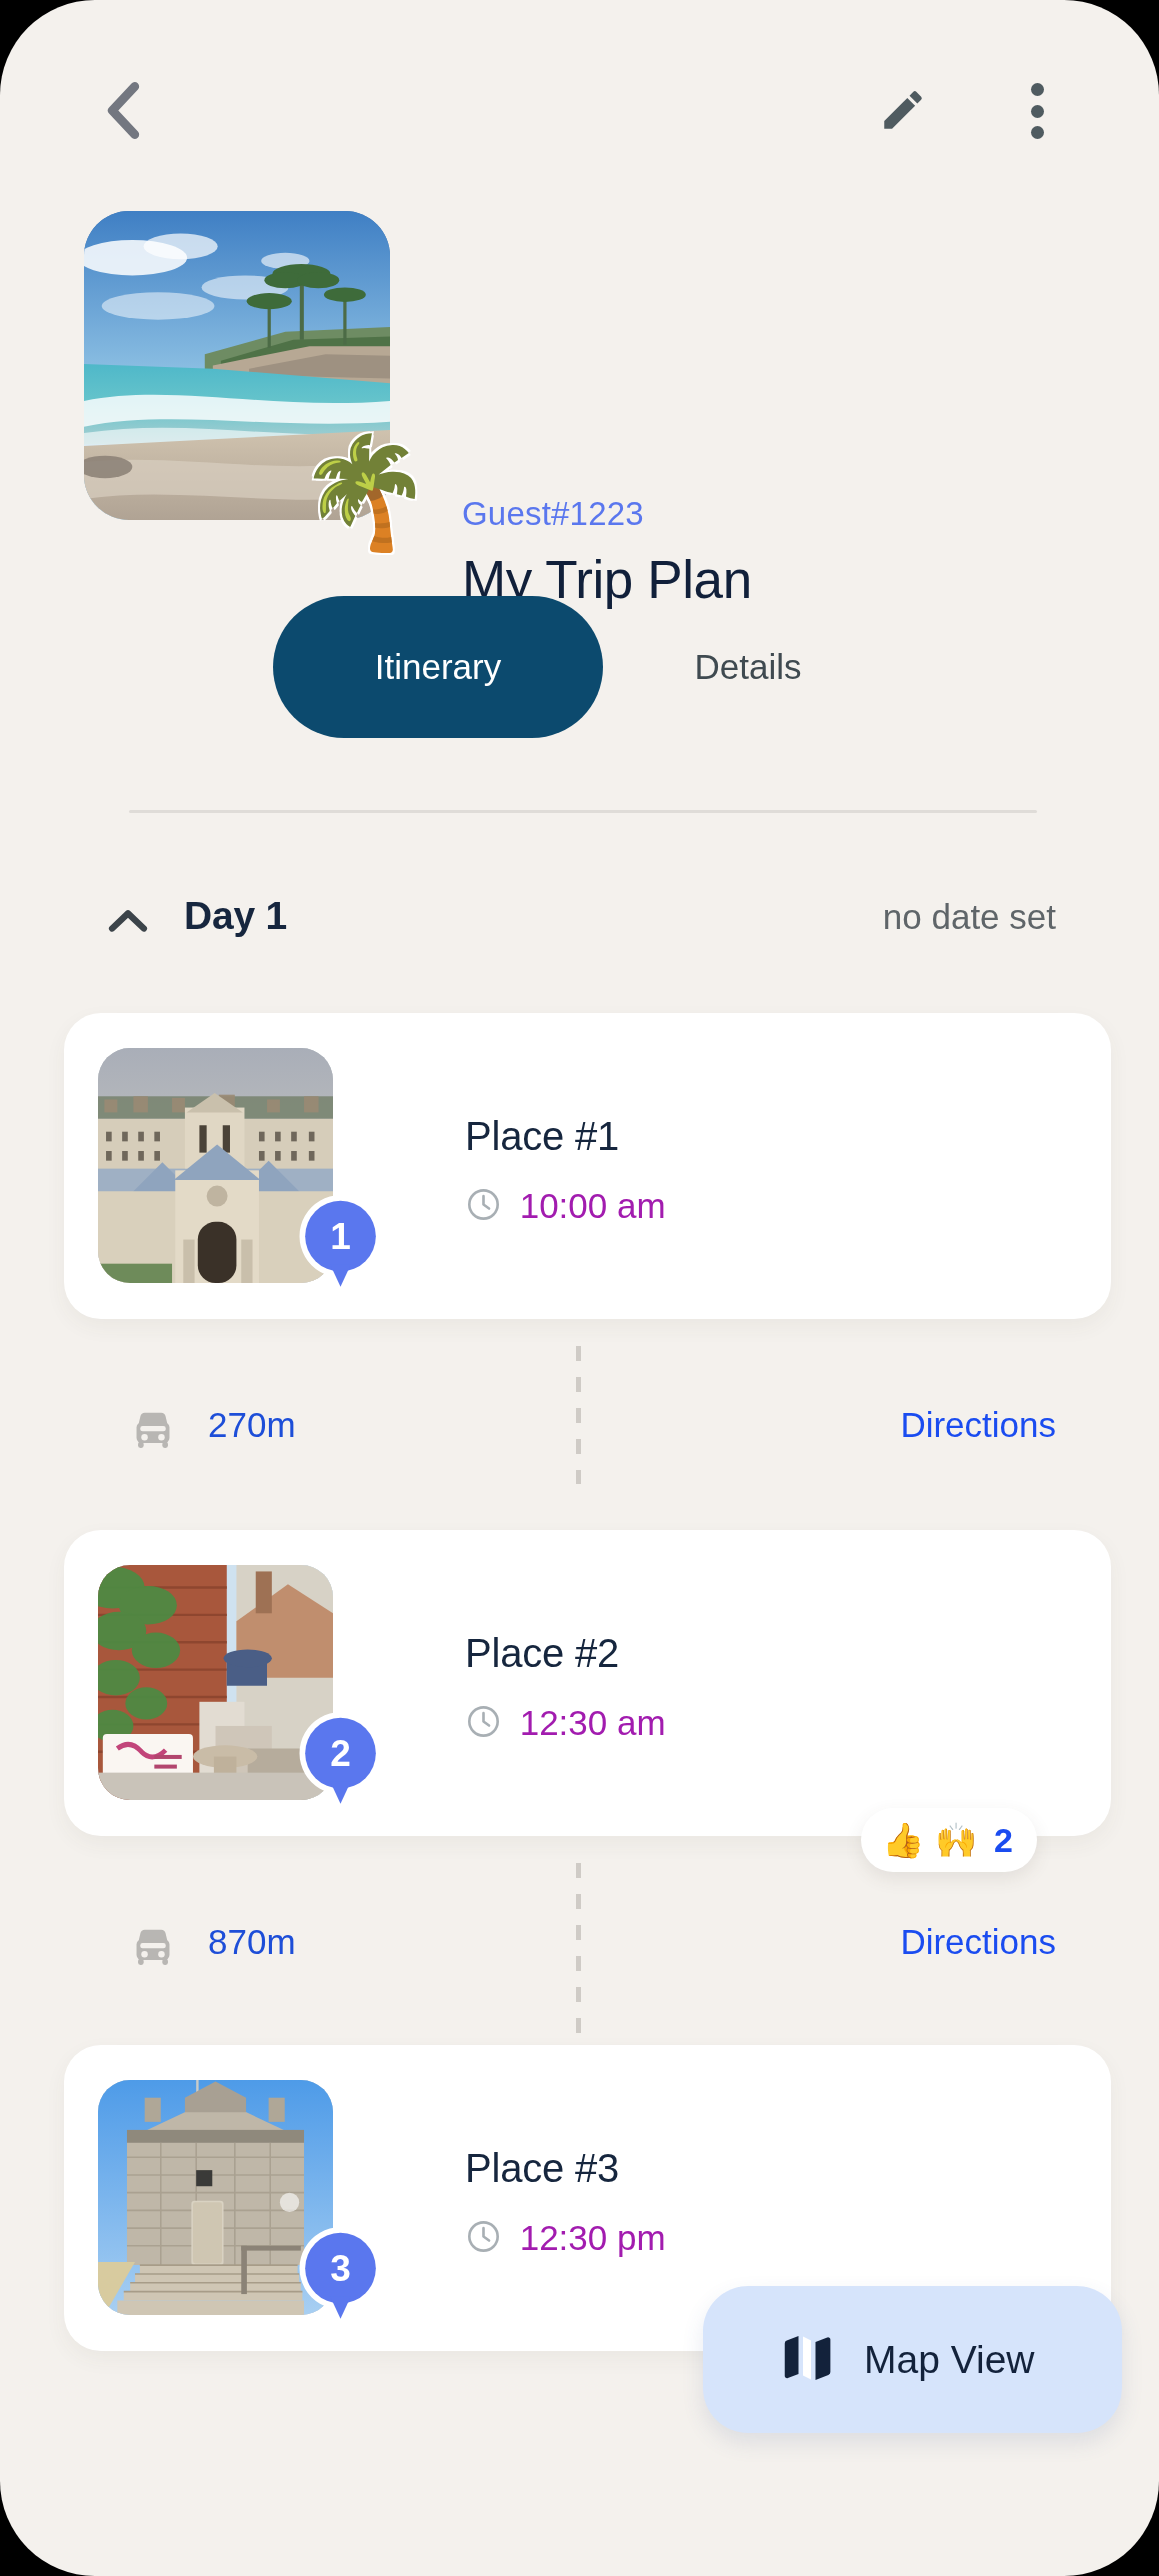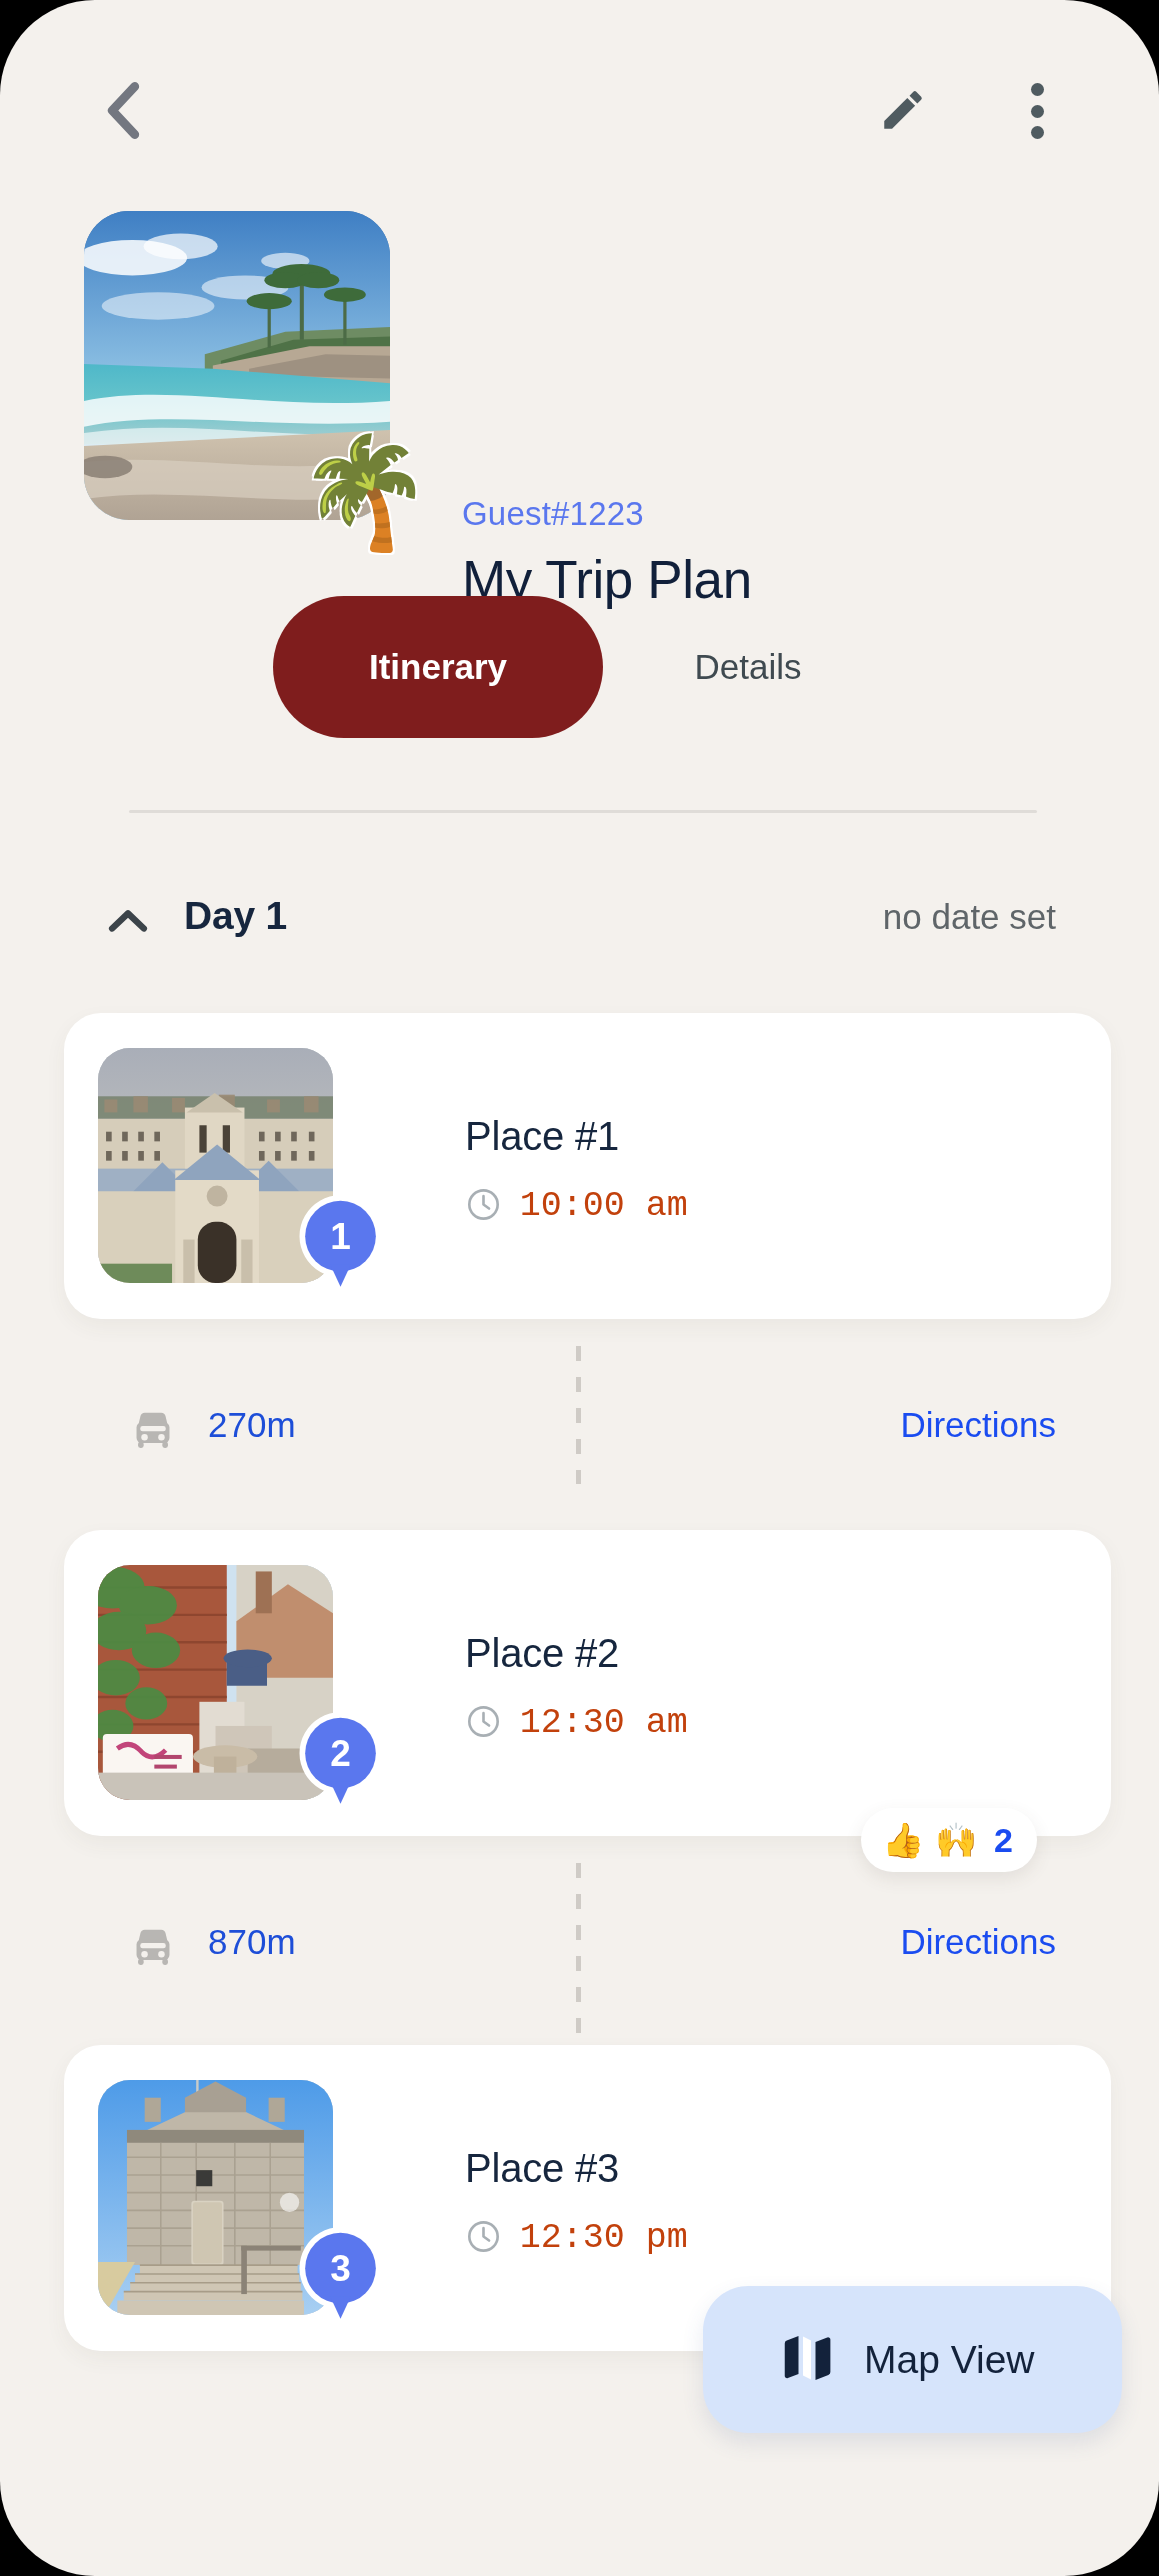--- a/index.html
+++ b/index.html
@@ -139,24 +139,24 @@
     display: flex;
     align-items: center;
     justify-content: center;
     font-size: 35px;
     cursor: pointer;
     white-space: nowrap;
   }
   .tab.active {
     left: 273px;
     width: 330px;
-    background: #7f1d1d;
+    background: #0c4a6e;
     color: #FFFFFF;
     border-radius: 71px;
-    font-weight: bold;
+    font-weight: normal;
   }
   .tab.inactive {
     left: 603px;
     width: 290px;
     color: #3F4A50;
   }
 
   .divider {
     position: absolute;
     top: 810px;
@@ -267,22 +267,21 @@
   .card-time-row {
     position: absolute;
     left: 401px;
     top: 173px;
     display: flex;
     align-items: center;
     gap: 17.7px;
   }
   .card-time {
     font-size: 35px;
-    color: #c2410c;
-    font-family: Liberation Mono, monospace;
+    color: #a21caf;
   }
 
   
   .leg {
     position: absolute;
     left: 0;
     width: 1159px;
     height: 97px;
   }
   .leg-car {

